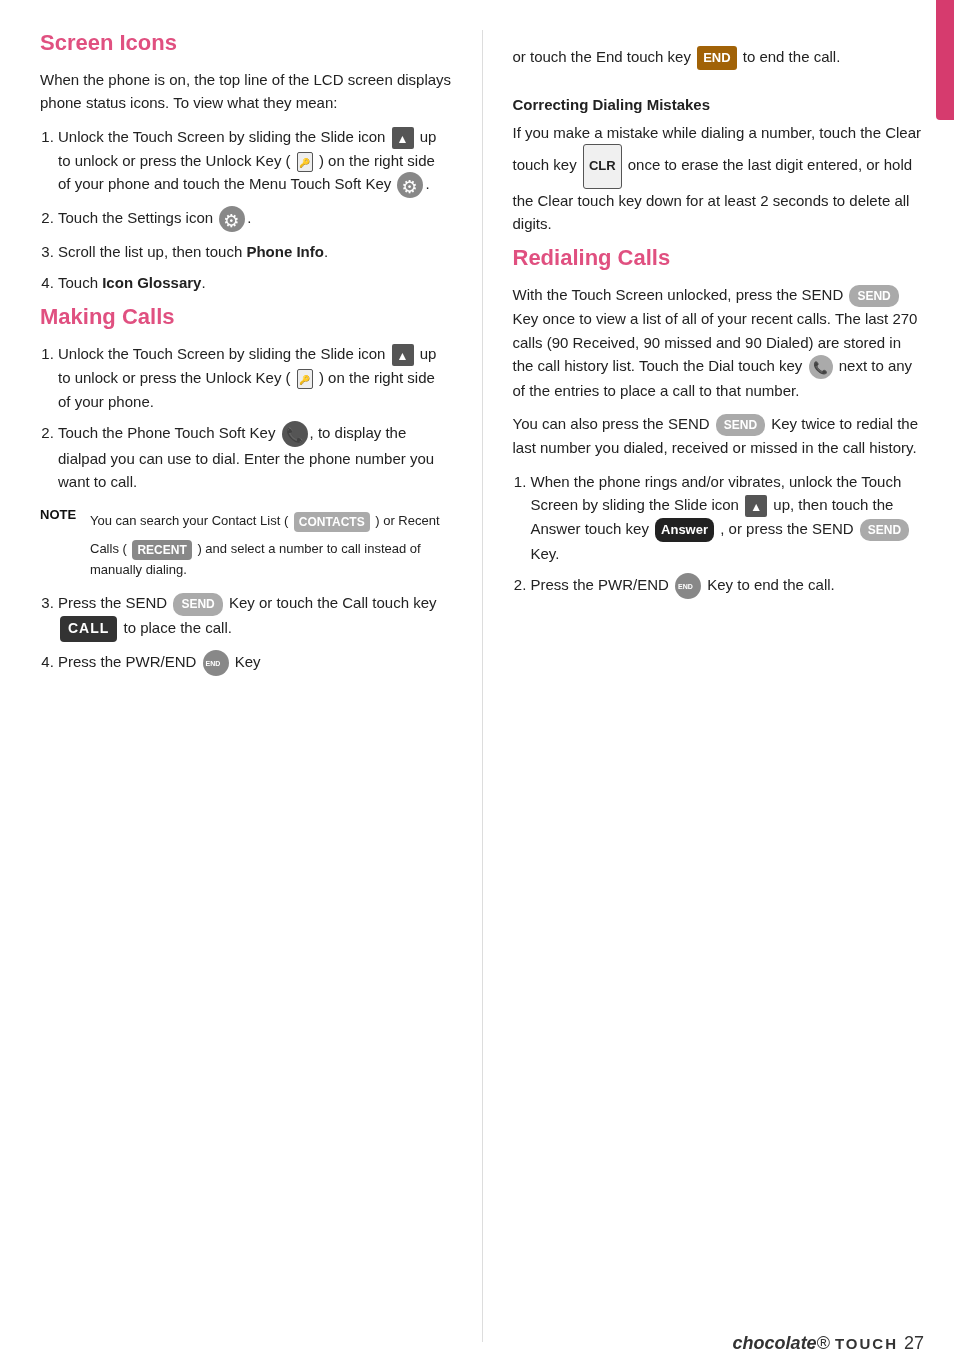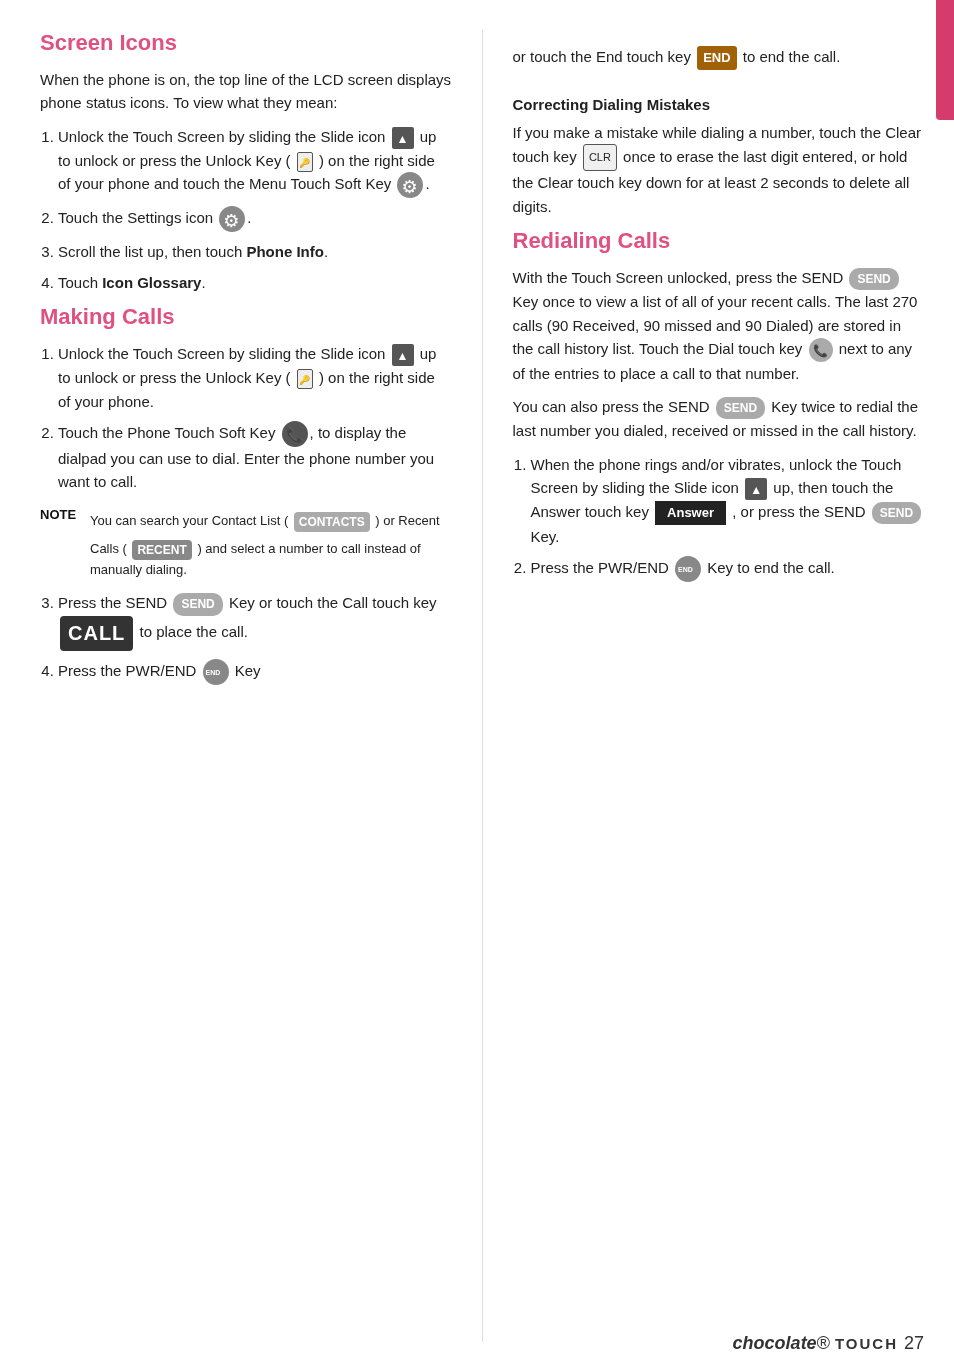--- a/index.html
+++ b/index.html
@@ -166,23 +166,23 @@
       top: 4px;
       left: 5px;
     }
 
     
     .badge {
       display: inline-block;
       vertical-align: middle;
       border: 1.5px solid #555;
       border-radius: 3px;
-      padding: 4px 5px;
-      font-size: 11px;
-      font-weight: normal;
+      padding: 11px 5px;
+      font-size: 13px;
+      font-weight: bold;
       color: #222;
       background: #f0f0f0;
       margin: 0 2px;
     }
 
     .badge-end {
       display: inline-block;
       vertical-align: middle;
       background: #a16207;
       color: white;
@@ -206,33 +206,33 @@
     }
 
     .badge-call {
       display: inline-block;
       vertical-align: middle;
       background: #333;
       color: white;
       font-weight: bold;
       border-radius: 4px;
       padding: 2px 8px;
-      font-size: 20px;
+      font-size: 14px;
       margin: 0 2px;
       letter-spacing: 1px;
     }
 
     .badge-answer {
       display: inline-block;
       vertical-align: middle;
       background: #222;
       color: white;
       font-weight: bold;
-      border-radius: 0;
-      padding: 2px 12px;
+      border-radius: 8px;
+      padding: 2px 6px;
       font-size: 13px;
       margin: 0 2px;
     }
 
     .badge-contacts {
       display: inline-block;
       vertical-align: middle;
       background: #aaa;
       color: white;
       font-weight: bold;

